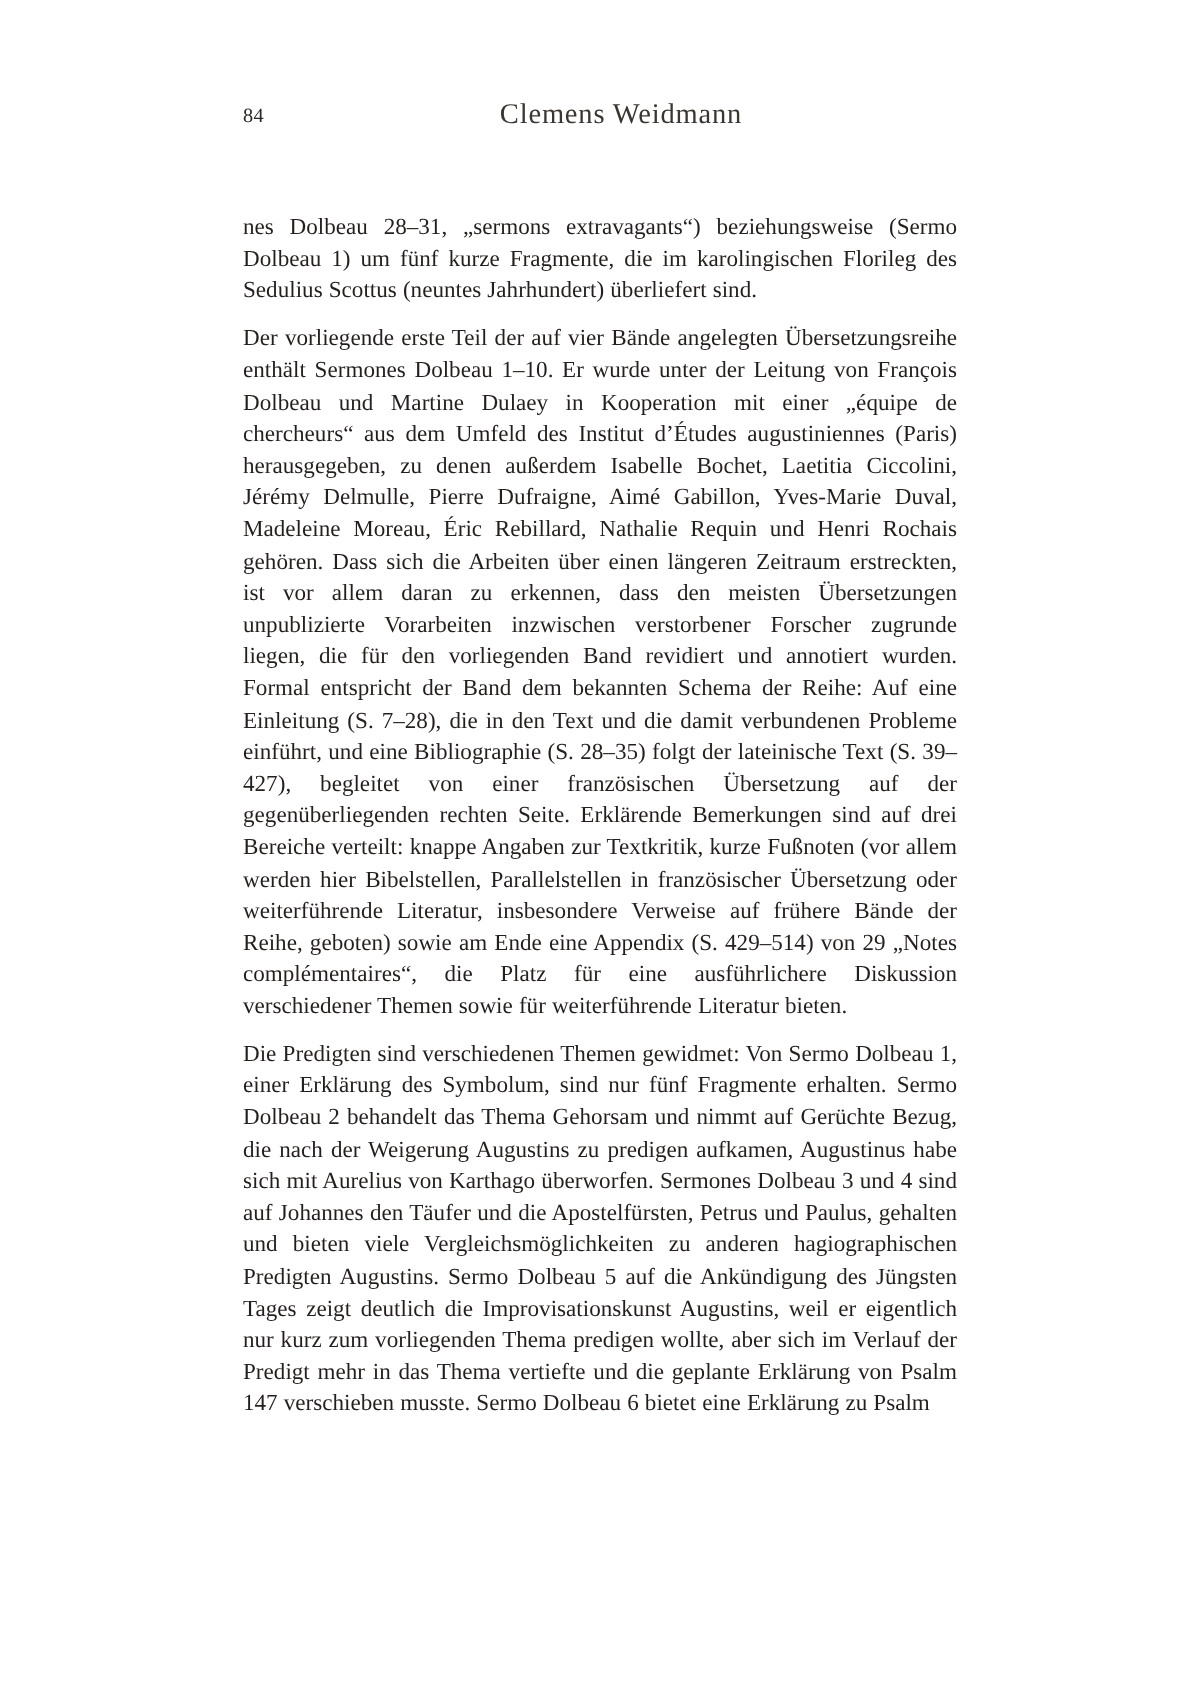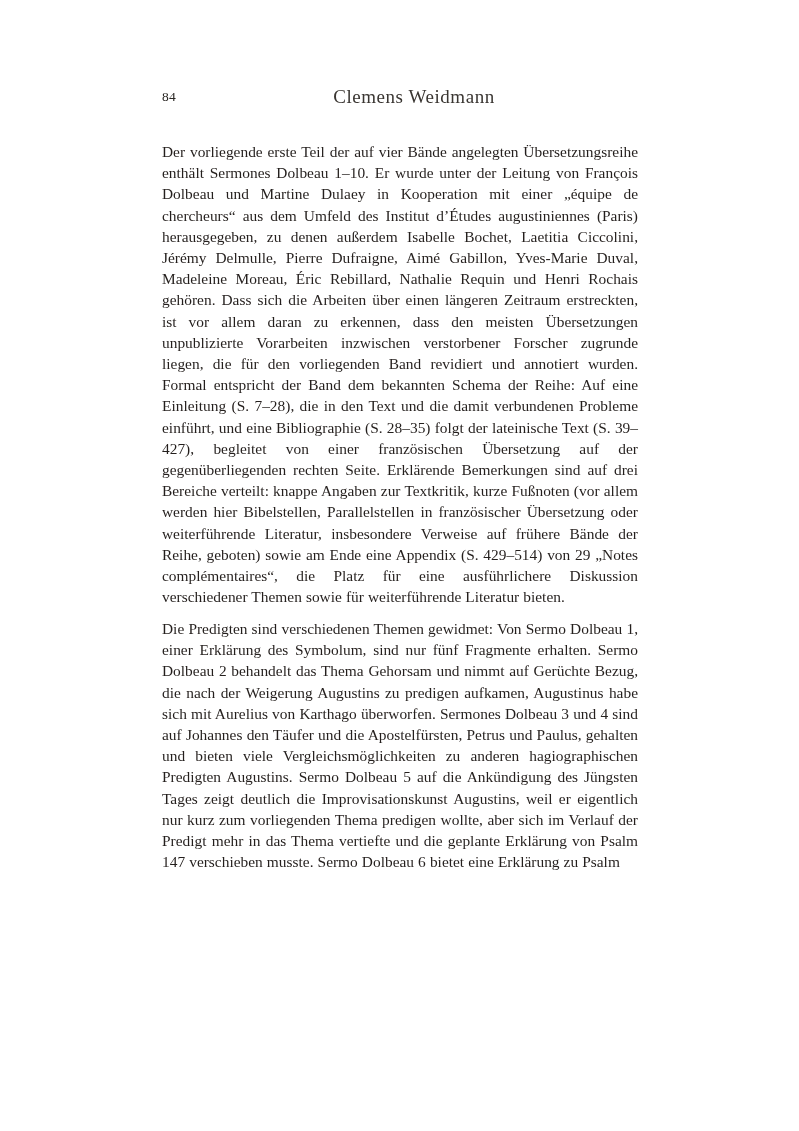--- a/index.html
+++ b/index.html
@@ -15,21 +15,21 @@
     margin: 0 auto;
     overflow: hidden;
     font-family: "Liberation Serif", "DejaVu Serif", serif;
     color: #231f20;
     -webkit-font-smoothing: antialiased;
   }
 
   
   .running-head {
     position: absolute;
-    top: 88px;
+    top: 68px;
     left: 162px;
     width: 476px;
     height: 18px;
   }
   .folio {
     position: absolute;
     left: 0;
     top: 0;
     font-size: 13.5px;
     line-height: 18px;
@@ -77,17 +77,18 @@
 <body>
 
 <div class="page">
 
   <div class="running-head">
     <span class="folio">84</span>
     <span class="head-title">Clemens Weidmann</span>
   </div>
 
   <div class="textblock">
+    <p class="para">nes Dolbeau 28–31, „sermons extravagants“) beziehungsweise (Sermo Dolbeau 1) um fünf kurze Fragmente, die im karolingischen Florileg des Sedulius Scottus (neuntes Jahrhundert) überliefert sind.</p>
     <p class="para">Der vorliegende erste Teil der auf vier Bände angelegten Übersetzungsreihe enthält Sermones Dolbeau 1–10. Er wurde unter der Leitung von François Dolbeau und Martine Dulaey in Kooperation mit einer „équipe de chercheurs“ aus dem Umfeld des Institut d’Études augustiniennes (Paris) herausgegeben, zu denen außerdem Isabelle Bochet, Laetitia Ciccolini, Jérémy Delmulle, Pierre Dufraigne, Aimé Gabillon, Yves-Marie Duval, Madeleine Moreau, Éric Rebillard, Nathalie Requin und Henri Rochais gehören. Dass sich die Arbeiten über einen längeren Zeitraum erstreckten, ist vor allem daran zu erkennen, dass den meisten Übersetzungen unpublizierte Vorarbeiten inzwischen verstorbener Forscher zugrunde liegen, die für den vorliegenden Band revidiert und annotiert wurden. Formal entspricht der Band dem bekannten Schema der Reihe: Auf eine Einleitung (S. 7–28), die in den Text und die damit verbundenen Probleme einführt, und eine Bibliographie (S. 28–35) folgt der lateinische Text (S. 39–427), begleitet von einer französischen Übersetzung auf der gegenüberliegenden rechten Seite. Erklärende Bemerkungen sind auf drei Bereiche verteilt: knappe Angaben zur Textkritik, kurze Fußnoten (vor allem werden hier Bibelstellen, Parallelstellen in französischer Übersetzung oder weiterführende Literatur, insbesondere Verweise auf frühere Bände der Reihe, geboten) sowie am Ende eine Appendix (S. 429–514) von 29 „Notes complémentaires“, die Platz für eine ausführlichere Diskussion verschiedener Themen sowie für weiterführende Literatur bieten.</p>
     <p class="para">Die Predigten sind verschiedenen Themen gewidmet: Von Sermo Dolbeau 1, einer Erklärung des Symbolum, sind nur fünf Fragmente erhalten. Sermo Dolbeau 2 behandelt das Thema Gehorsam und nimmt auf Gerüchte Bezug, die nach der Weigerung Augustins zu predigen aufkamen, Augustinus habe sich mit Aurelius von Karthago überworfen. Sermones Dolbeau 3 und 4 sind auf Johannes den Täufer und die Apostelfürsten, Petrus und Paulus, gehalten und bieten viele Vergleichsmöglichkeiten zu anderen hagiographischen Predigten Augustins. Sermo Dolbeau 5 auf die Ankündigung des Jüngsten Tages zeigt deutlich die Improvisationskunst Augustins, weil er eigentlich nur kurz zum vorliegenden Thema predigen wollte, aber sich im Verlauf der Predigt mehr in das Thema vertiefte und die geplante Erklärung von Psalm 147 verschieben musste. Sermo Dolbeau 6 bietet eine Erklärung zu Psalm</p>
   </div>
 
 </div>
 
 </body></html>

